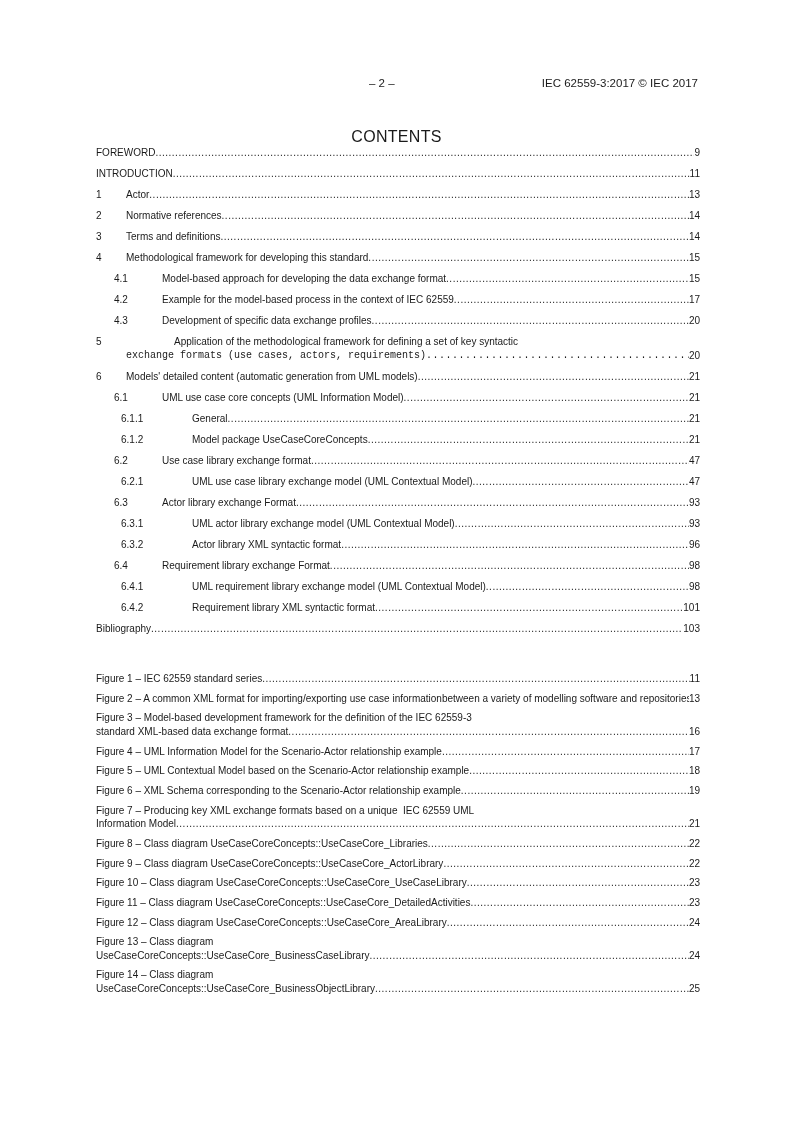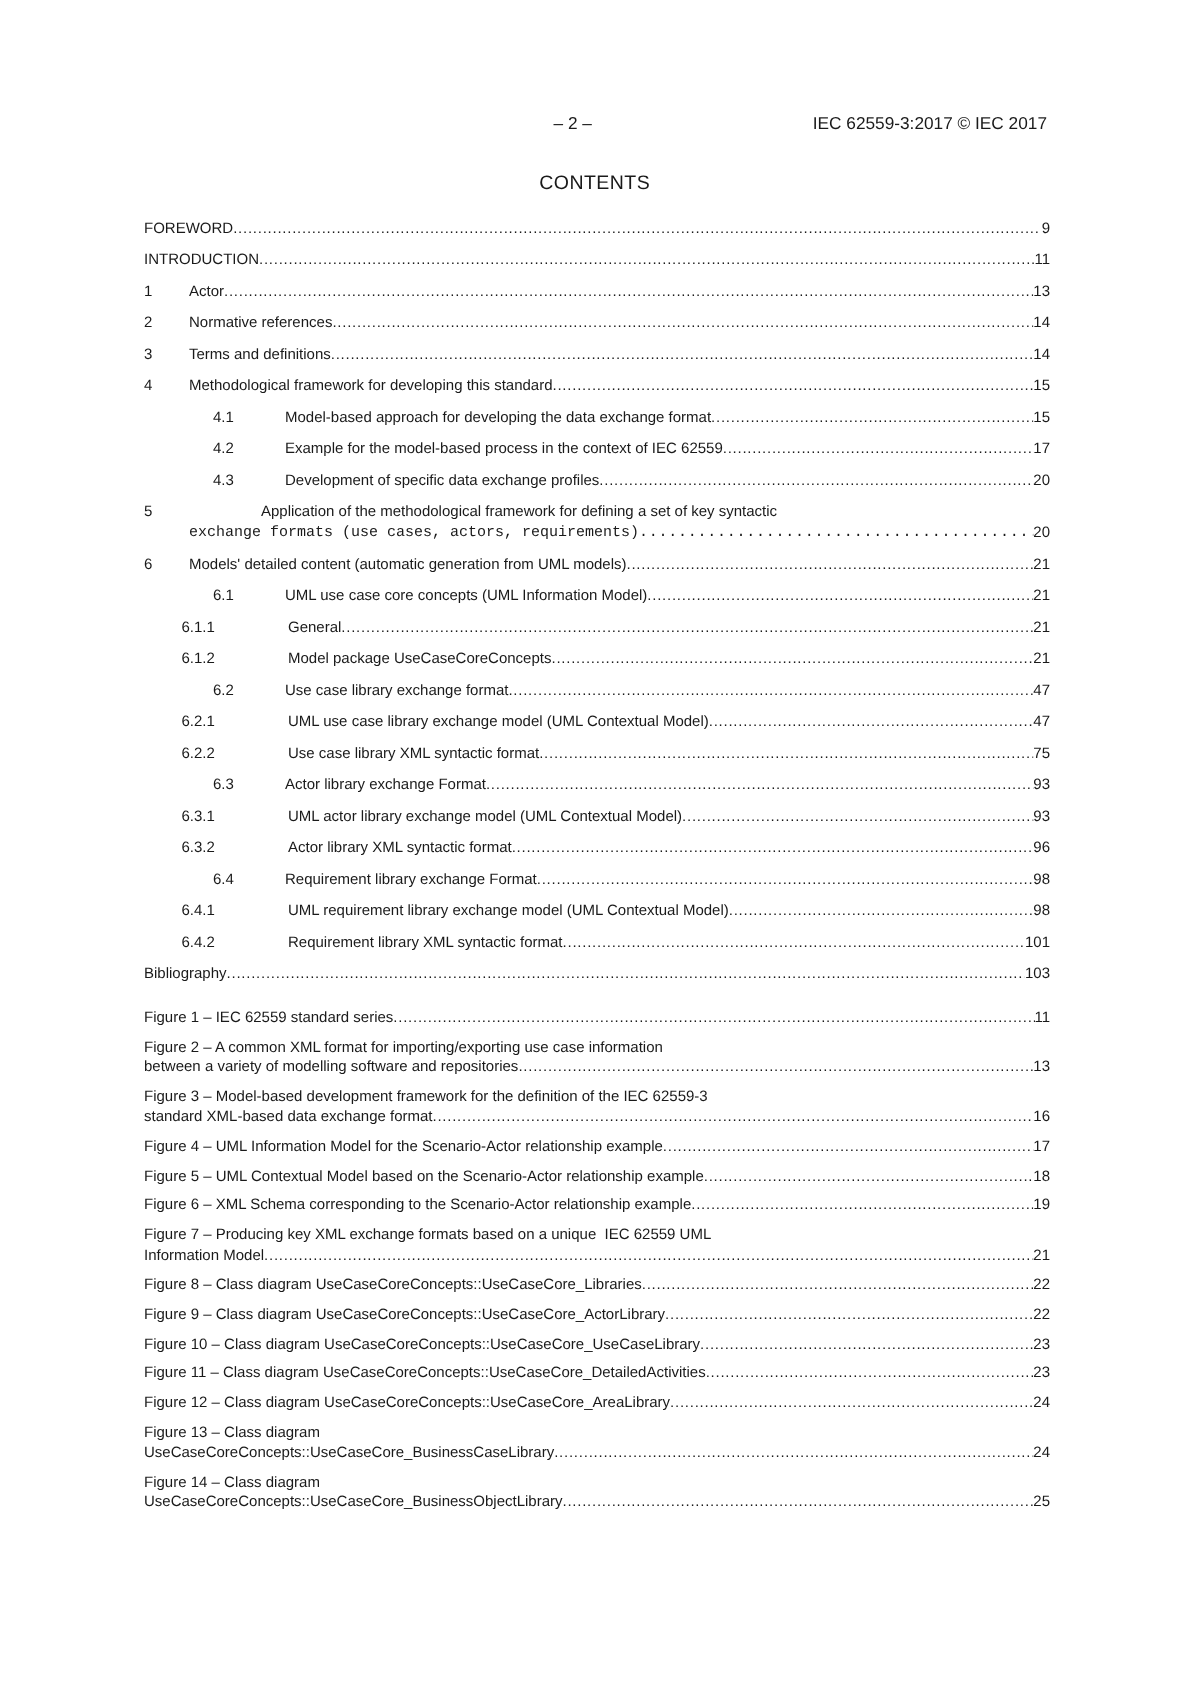--- a/index.html
+++ b/index.html
@@ -7,22 +7,22 @@
     width: 793px; height: 1122px; position: relative; overflow: hidden;
     font-family: "Liberation Sans", sans-serif; color: #1a1a1a;
   }
   .header {
     position: absolute; top: 77px; left: 0; width: 793px; height: 16px;
     font-size: 11.5px;
   }
   .page-num { position: absolute; left: 369px; top: 0; }
   .doc-id { position: absolute; right: 95px; top: 0; }
   .title {
-    position: absolute; top: 114px; left: 0; width: 793px; text-align: center;
-    font-size: 13px; letter-spacing: 0.3px;
+    position: absolute; top: 128px; left: 0; width: 793px; text-align: center;
+    font-size: 16px; letter-spacing: 0.3px;
   }
   .toc { position: absolute; left: 96px; width: 604px; font-size: 10px; }
   .toc-main { top: 146px; }
   .toc-fig { top: 672px; }
   .entry {
     display: flex; align-items: flex-end; line-height: 13.5px; margin-bottom: 7.5px;
   }
   .toc-fig .entry { margin-bottom: 6.2px; }
   .entry .num { flex: 0 0 auto; white-space: nowrap; }
   .entry .txtwrap {
@@ -33,21 +33,21 @@
     flex: 1 1 auto; overflow: hidden; white-space: nowrap; min-width: 8px;
     letter-spacing: 0.5px;
   }
   .entry .dots::after {
     content: "........................................................................................................................................................................................................................................................";
   }
   .entry .pg { flex: 0 0 auto; white-space: nowrap; text-align: right; }
   .lvl0 .num { width: 30px; }
   .lvl0.nonum .num { width: 0; }
   .lvl1 { padding-left: 18px; }
-  .lvl1 .num { width: 48px; margin-left: 28px; }
+  .lvl1 .num { width: 48px; }
   .lvl2 { padding-left: 25px; }
   .lvl2 .num { width: 71px; }
   .multi-wrap { display: flex; flex-direction: column; }
   .multi-wrap .line1 { white-space: nowrap; margin-left: 48px; }
   .multi-wrap .line2 { display: flex; align-items: flex-end; font-family: Liberation Mono, monospace; }
 </style>
 </head>
 <body>
 
 <div class="header">
@@ -199,28 +199,20 @@
 
   <div class="entry lvl2">
     <span class="num">6.2.1</span>
     <span class="txtwrap">
         <span class="txt">UML use case library exchange model (UML Contextual Model)</span>
         <span class="dots"></span>
       </span>
     <span class="pg">47</span>
   </div>
 
-  <div class="entry lvl2">
-    <span class="num">6.2.2</span>
-    <span class="txtwrap">
-        <span class="txt">Use case library XML syntactic format</span>
-        <span class="dots"></span>
-      </span>
-    <span class="pg">75</span>
-  </div>
 
   <div class="entry lvl1">
     <span class="num">6.3</span>
     <span class="txtwrap">
         <span class="txt">Actor library exchange Format</span>
         <span class="dots"></span>
       </span>
     <span class="pg">93</span>
   </div>
 
@@ -281,21 +273,21 @@
 
 <div class="toc toc-fig">
   <div class="entry">
     <span class="txtwrap">
         <span class="txt">Figure 1 – IEC 62559 standard series</span>
         <span class="dots"></span>
       </span>
     <span class="pg">11</span>
   </div>
   <div class="entry">
-    <span class="txtwrap" style="flex-direction:column;align-items:stretch">
+    <span class="txtwrap" style="align-items:stretch">
       <span class="line1" style="white-space:nowrap">Figure 2 – A common XML format for importing/exporting use case information</span>
       <span style="display:flex;align-items:flex-start">
           <span class="txt">between a variety of modelling software and repositories</span>
           <span class="dots"></span>
         </span>
     </span>
     <span class="pg">13</span>
   </div>
   <div class="entry">
     <span class="txtwrap" style="flex-direction:column;align-items:stretch">

